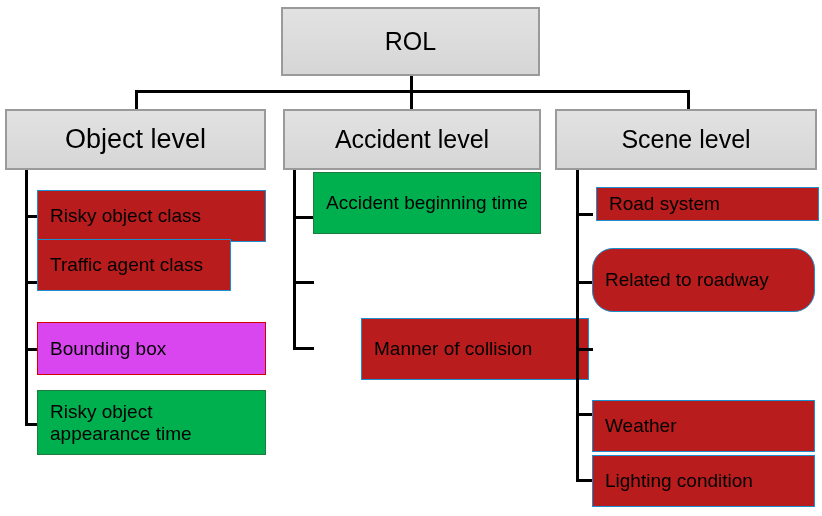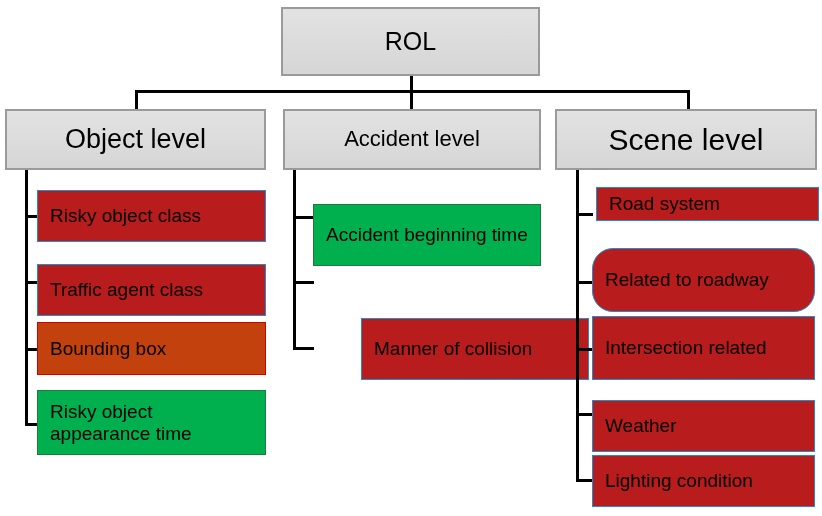--- a/index.html
+++ b/index.html
@@ -39,21 +39,21 @@
     display: flex;
     align-items: center;
     color: #000000;
     padding: 2px 10px 2px 12px;
     line-height: 1.12;
     font-size: 19px;
     overflow: hidden;
   }
   .leaf.blue  { background: #b91c1c; border: 1px solid #1b8fd0; }
   .leaf.green { background: #00b04f; border: 1px solid #1f7a3e; }
-  .leaf.red   { background: #c2410c; border: 1px solid #d40000; }
+  .leaf.red   { background: #d946ef; border: 1px solid #d40000; }
 
   .leaf .txt { display: block; width: 100%; }
 
   
   .ln {
     position: absolute;
     background: #000000;
   }
   .ln-v { width: 3px; }
   .ln-h { height: 3px; }
@@ -69,74 +69,71 @@
   <div class="ln ln-v" style="left:410px; top:90px;  height:20px;"></div>
   <div class="ln ln-v" style="left:687px; top:90px;  height:20px;"></div>
 
   <div class="node-grey" style="left:281px; top:7px; width:259px; height:69px; font-size:25px;">
     <span>ROL</span>
   </div>
 
   <div class="node-grey" style="left:5px; top:109px; width:261px; height:61px; font-size:27px;">
     <span>Object level</span>
   </div>
-  <div class="node-grey" style="left:283px; top:109px; width:258px; height:61px; font-size:22px;">
+  <div class="node-grey" style="left:283px; top:109px; width:258px; height:61px; font-size:25px;">
     <span>Accident level</span>
   </div>
-  <div class="node-grey" style="left:555px; top:109px; width:262px; height:61px; font-size:30px;">
+  <div class="node-grey" style="left:555px; top:109px; width:262px; height:61px; font-size:25px;">
     <span>Scene level</span>
   </div>
 
   <div class="ln ln-v" style="left:25px; top:170px; height:256px;"></div>
   <div class="ln ln-h" style="left:25px; top:215px; width:14px;"></div>
   <div class="ln ln-h" style="left:25px; top:281px; width:14px;"></div>
   <div class="ln ln-h" style="left:25px; top:348px; width:14px;"></div>
   <div class="ln ln-h" style="left:25px; top:423px; width:14px;"></div>
 
   <div class="leaf blue" style="left:37px; top:190px; width:229px; height:52px;">
     <span class="txt">Risky object class</span>
   </div>
-  <div class="leaf blue" style="left:37px; top:264px; width:229px; height:52px;">
+  <div class="leaf blue" style="left:37px; top:239px; width:194px; height:52px;">
     <span class="txt">Traffic agent class</span>
   </div>
   <div class="leaf red" style="left:37px; top:322px; width:229px; height:53px;">
     <span class="txt">Bounding box</span>
   </div>
   <div class="leaf green" style="left:37px; top:390px; width:229px; height:65px;">
     <span class="txt">Risky object appearance time</span>
   </div>
 
   <div class="ln ln-v" style="left:293px; top:170px; height:180px;"></div>
   <div class="ln ln-h" style="left:293px; top:216px; width:21px;"></div>
   <div class="ln ln-h" style="left:293px; top:281px; width:21px;"></div>
   <div class="ln ln-h" style="left:293px; top:347px; width:21px;"></div>
 
-  <div class="leaf green" style="left:313px; top:204px; width:228px; height:62px;">
+  <div class="leaf green" style="left:313px; top:172px; width:228px; height:62px;">
     <span class="txt">Accident beginning time</span>
   </div>
   <div class="leaf blue" style="left:313px; top:318px; width:228px; height:62px;margin-left:48px;">
     <span class="txt">Manner of collision</span>
   </div>
 
   <div class="ln ln-v" style="left:576px; top:170px; height:312px;"></div>
   <div class="ln ln-h" style="left:576px; top:213px; width:17px;"></div>
   <div class="ln ln-h" style="left:576px; top:281px; width:17px;"></div>
   <div class="ln ln-h" style="left:576px; top:348px; width:17px;"></div>
   <div class="ln ln-h" style="left:576px; top:413px; width:17px;"></div>
   <div class="ln ln-h" style="left:576px; top:479px; width:17px;"></div>
 
   <div class="leaf blue" style="left:596px; top:187px; width:223px; height:34px;">
     <span class="txt">Road system</span>
   </div>
   <div class="leaf blue" style="left:592px; top:248px; width:223px; height:64px;border-radius:21px;">
     <span class="txt">Related to roadway</span>
   </div>
-  <div class="leaf blue" style="left:592px; top:316px; width:223px; height:64px;">
-    <span class="txt">Intersection related</span>
-  </div>
   <div class="leaf blue" style="left:592px; top:388px; width:223px; height:52px;margin-top:12px;">
     <span class="txt">Weather</span>
   </div>
   <div class="leaf blue" style="left:592px; top:455px; width:223px; height:52px;">
     <span class="txt">Lighting condition</span>
   </div>
 
 </div>
 
 </body></html>

